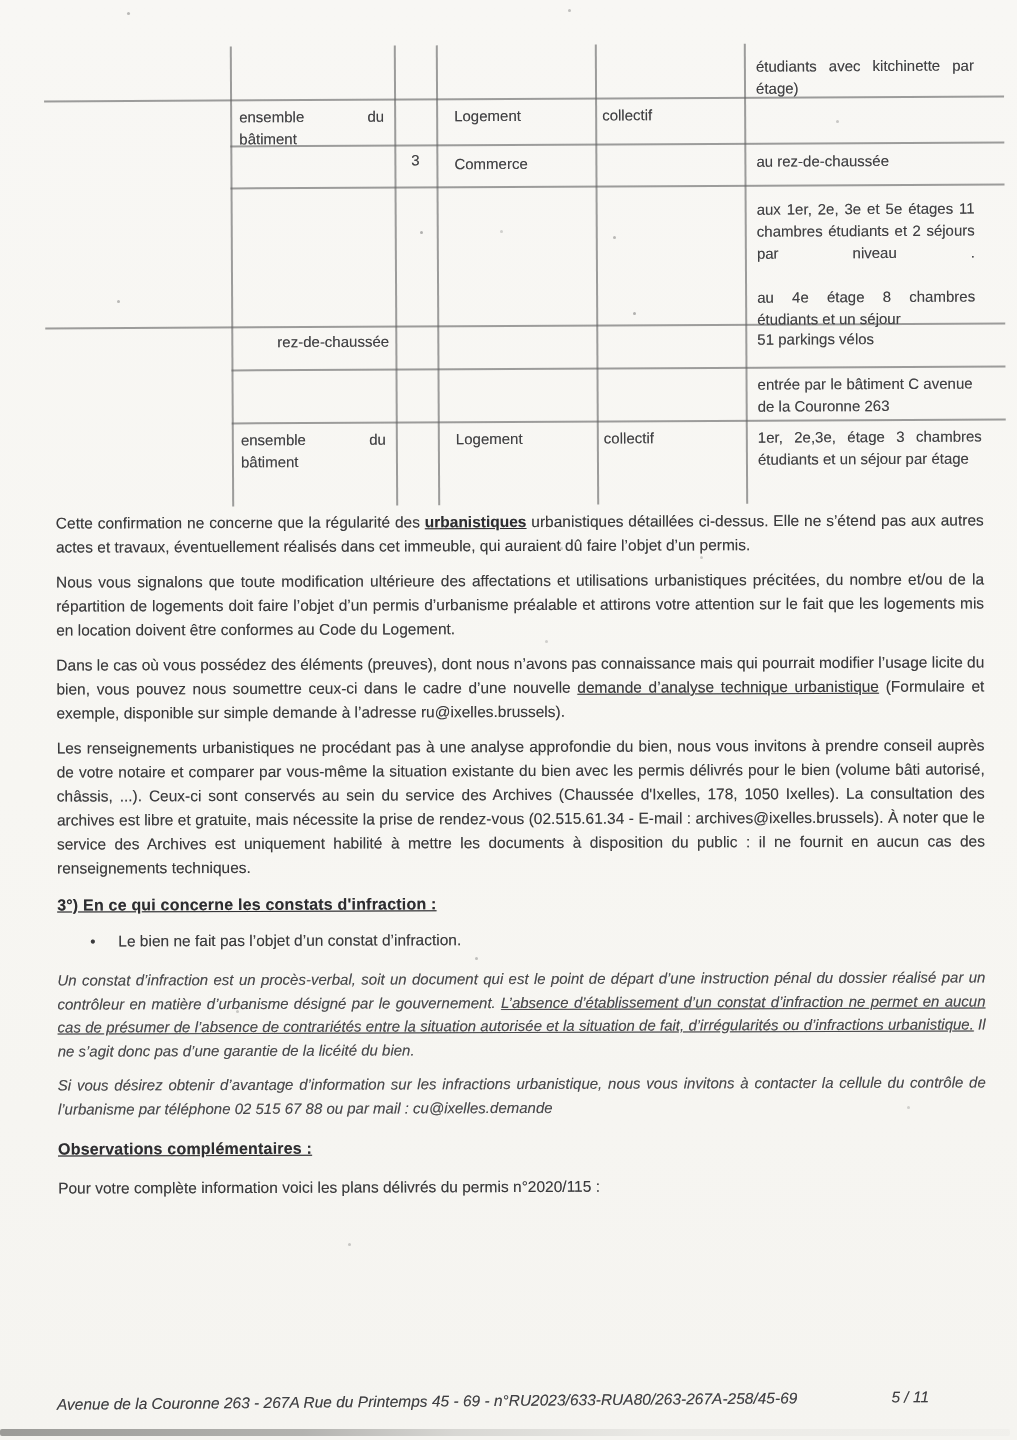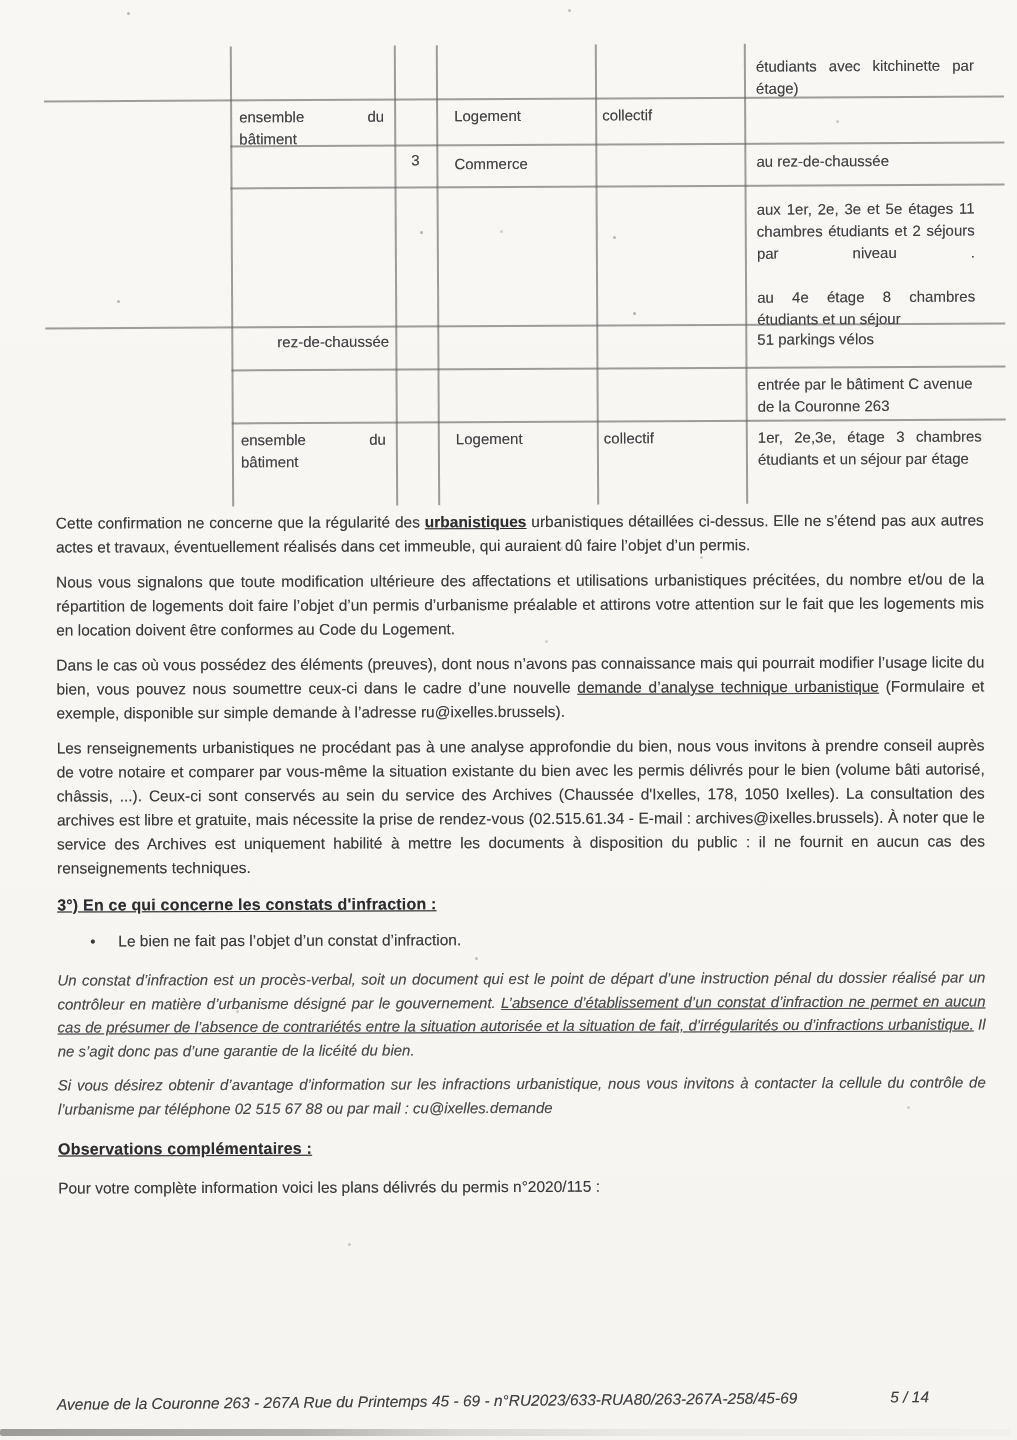--- a/index.html
+++ b/index.html
@@ -135,18 +135,18 @@
 
     <p class="it"><span>Si vous désirez obtenir d’avantage d’information sur les infractions urbanistique, nous vous invitons à contacter la cellule du contrôle de l’urbanisme par téléphone 02 515 67 88 ou par mail : </span><span class="lnk">cu@ixelles.demande</span></p>
 
     <div class="head" style="margin-top:17px;margin-bottom:15px;">Observations complémentaires :</div>
 
     <p>Pour votre complète information voici les plans délivrés du permis n°2020/115 :</p>
   </div>
 
   <div class="footer">
     <span>Avenue de la Couronne 263 - 267A  Rue du Printemps 45 - 69  - n°RU2023/633-RUA80/263-267A-258/45-69</span>
-    <span class="pagenum">5 / 14</span>
+    <span class="pagenum">5 / 11</span>
   </div>
 
   <div class="bottom-band"></div>
   <div class="speckles"></div>
 </div>
 
 </body></html>

